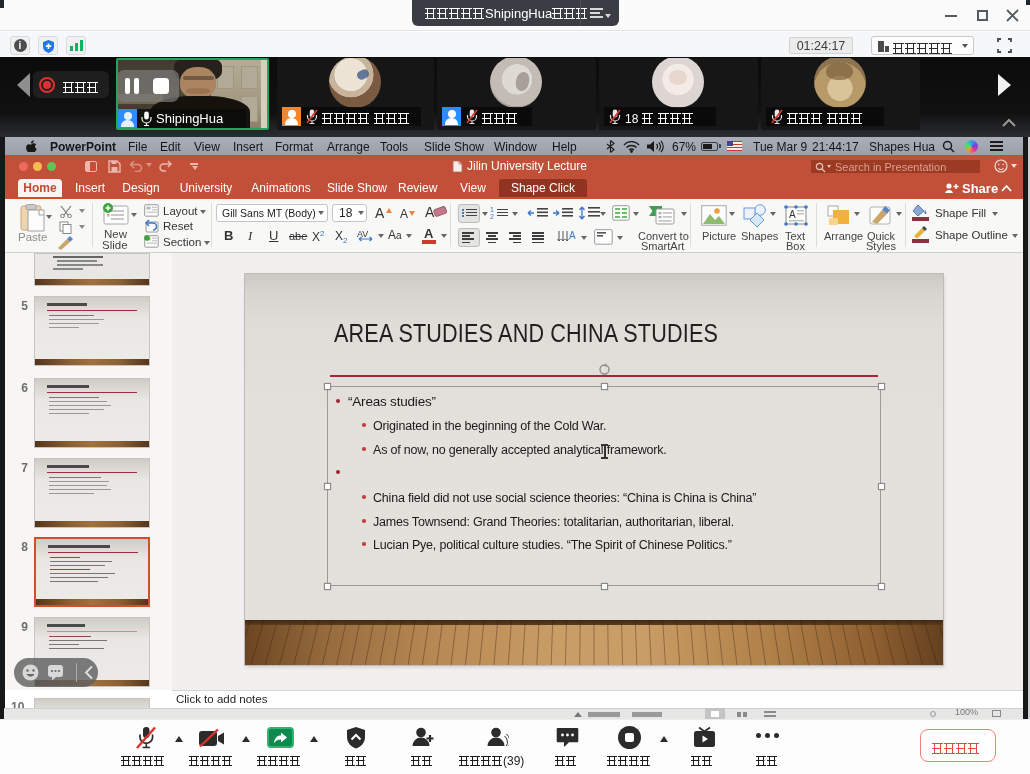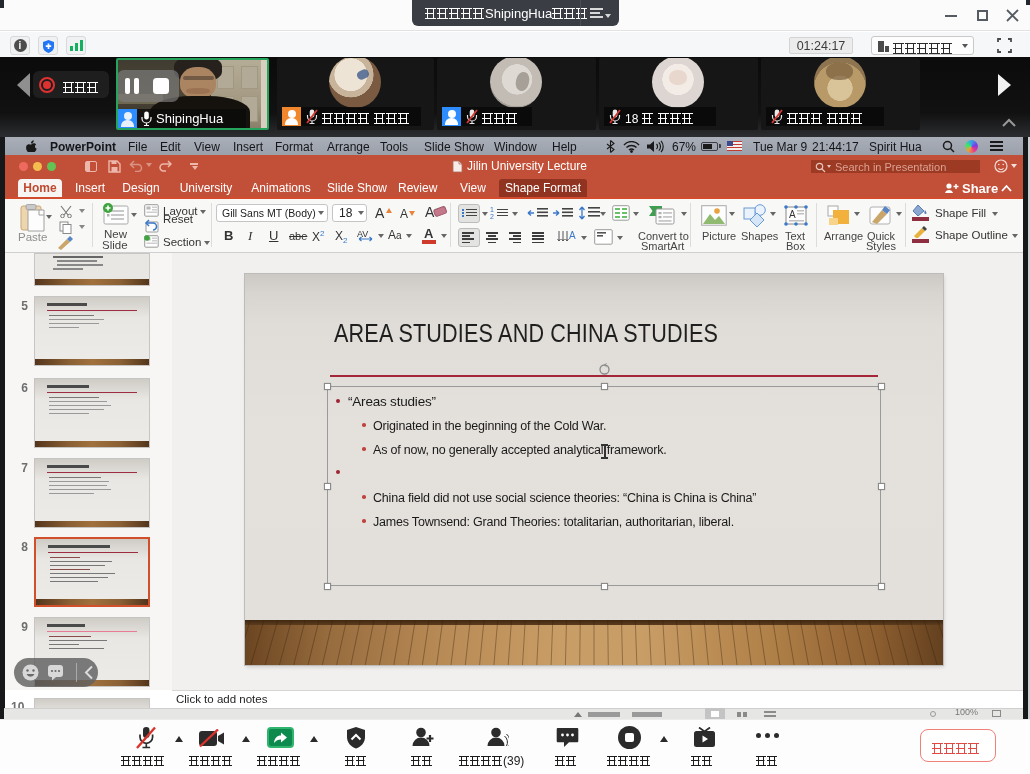--- a/index.html
+++ b/index.html
@@ -209,21 +209,21 @@
   <div class="abs" style="left:701px;top:4.5px;width:17px;height:9px;border:1px solid #3a3d42;border-radius:2px">
       <div style="position:absolute;left:1px;top:1px;width:9px;height:5px;background:#1a1a1a"></div>
     </div>
   <div class="abs" style="left:719px;top:7px;width:2px;height:4px;background:#3a3d42;border-radius:0 1px 1px 0"></div>
 
   <div class="abs" style="left:727px;top:4px;width:15px;height:10px;background:repeating-linear-gradient(180deg,#c43a32 0 1.5px,#f5f0ee 1.5px 3px)">
       <div style="position:absolute;left:0;top:0;width:6px;height:5px;background:#3c4a8c"></div>
     </div>
   <span class="abs" style="left:753px;top:2.5px;font-size:12px;color:#14161a">Tue Mar 9</span>
   <span class="abs" style="left:812px;top:2.5px;font-size:12px;color:#14161a">21:44:17</span>
-  <span class="abs" style="left:869px;top:2.5px;font-size:12px;color:#14161a">Spirit Hua</span>
+  <span class="abs" style="left:869px;top:2.5px;font-size:12px;color:#14161a">Shapes Hua</span>
   <svg class="abs" style="left:942px;top:3px" width="13" height="13" viewBox="0 0 13 13">
       <circle cx="5.5" cy="5.5" r="4" stroke="#1a1a1a" stroke-width="1.5" fill="none"></circle>
       <path d="M8.5 8.5 L12 12" stroke="#1a1a1a" stroke-width="1.5"></path>
     </svg>
   <div class="abs" style="left:965px;top:3px;width:13px;height:13px;border-radius:50%;background:conic-gradient(#3aa0e8,#7a3ae8,#e83a8a,#e8a03a,#3ae86a,#3aa0e8)"></div>
   <div class="abs" style="left:990px;top:4px;width:13px;height:2px;background:#1a1a1a"></div>
   <div class="abs" style="left:990px;top:8px;width:13px;height:2px;background:#1a1a1a"></div>
   <div class="abs" style="left:990px;top:12px;width:13px;height:2px;background:#1a1a1a"></div>
 </div>
 
@@ -273,21 +273,21 @@
 </div>
 <div class="abs" style="left:0;top:178px;width:1030px;height:19px;background:#c25038">
   <div class="abs" style="left:18px;top:1px;width:44px;height:18px;background:#f7f5f3;border-radius:4px 4px 0 0;color:#bf4a30;font-size:12px;text-align:center;line-height:18px;font-weight:bold;white-space:nowrap">Home</div>
     <div class="abs" style="left:70px;top:1px;width:40px;height:18px;color:#fff;font-size:12px;text-align:center;line-height:18px;white-space:nowrap">Insert</div>
     <div class="abs" style="left:119px;top:1px;width:44px;height:18px;color:#fff;font-size:12px;text-align:center;line-height:18px;white-space:nowrap">Design</div>
     <div class="abs" style="left:172px;top:1px;width:68px;height:18px;color:#fff;font-size:12px;text-align:center;line-height:18px;white-space:nowrap">University</div>
     <div class="abs" style="left:248px;top:1px;width:66px;height:18px;color:#fff;font-size:12px;text-align:center;line-height:18px;white-space:nowrap">Animations</div>
     <div class="abs" style="left:324px;top:1px;width:66px;height:18px;color:#fff;font-size:12px;text-align:center;line-height:18px;white-space:nowrap">Slide Show</div>
     <div class="abs" style="left:398px;top:1px;width:48px;height:18px;color:#fff;font-size:12px;line-height:18px;white-space:nowrap">Review</div>
     <div class="abs" style="left:454px;top:1px;width:38px;height:18px;color:#fff;font-size:12px;text-align:center;line-height:18px;white-space:nowrap">View</div>
-    <div class="abs" style="left:499px;top:1px;width:88px;height:18px;background:#903421;border-radius:3px 3px 0 0;color:#fff;font-size:12px;text-align:center;line-height:18px;white-space:nowrap">Shape Format</div>
+    <div class="abs" style="left:499px;top:1px;width:88px;height:18px;background:#903421;border-radius:3px 3px 0 0;color:#fff;font-size:12px;text-align:center;line-height:18px;white-space:nowrap">Shape Click</div>
   <svg class="abs" style="left:944px;top:3.5px" width="16" height="12" viewBox="0 0 16 12">
       <circle cx="5" cy="4" r="2.6" fill="#fff"></circle>
       <path d="M1 11 a4.2 4.2 0 0 1 8 0 Z" fill="#fff"></path>
       <path d="M12 2 v5 M9.5 4.5 h5" stroke="#fff" stroke-width="1.5"></path>
     </svg>
   <span class="abs" style="left:962px;top:2.5px;font-size:13px;color:#fff;font-weight:bold">Share</span>
   <svg class="abs" style="left:1001px;top:6px" width="11" height="8">
       <path d="M1 7 L5.5 2 L10 7" stroke="#fff" stroke-width="1.8" fill="none"></path>
     </svg>
 </div>
@@ -344,21 +344,21 @@
     <rect x="8" y="5" width="5" height="1.5" fill="#cfcfcf"></rect>
     <rect x="2.5" y="7.5" width="10.5" height="1.5" fill="#cfcfcf"></rect>
   </svg>
 <span class="abs" style="left:163px;top:205px;font-size:11.5px;color:#333">Layout</span>
 <div class="abs" style="left:200px;top:210px;width:0;height:0;border-left:3px solid transparent;border-right:3px solid transparent;border-top:4px solid #666"></div>
 <svg class="abs" style="left:144px;top:219px" width="15" height="14" viewBox="0 0 15 14">
     <rect x="2" y="3" width="12" height="10" rx="1" fill="#fdfdfd" stroke="#9a9a9a"></rect>
     <path d="M5 1 L2 4 L5 7" fill="none" stroke="#3a78c9" stroke-width="1.5"></path>
     <path d="M2.5 4 H9 a3.5 3.5 0 0 1 0 7" fill="none" stroke="#3a78c9" stroke-width="1.5"></path>
   </svg>
-<span class="abs" style="left:163px;top:213px;font-size:11.5px;color:#333">Reset</span>
+<span class="abs" style="left:163px;top:220px;font-size:11.5px;color:#333">Reset</span>
 <svg class="abs" style="left:144px;top:235px" width="15" height="13" viewBox="0 0 15 13">
     <rect x="0.7" y="0.7" width="13.5" height="11.5" rx="1" fill="#fdfdfd" stroke="#9a9a9a"></rect>
     <rect x="2.5" y="2.5" width="4" height="3" fill="#b8b8b8"></rect>
     <rect x="8" y="2.5" width="5" height="1.5" fill="#cfcfcf"></rect>
     <rect x="8" y="5" width="5" height="1.5" fill="#cfcfcf"></rect>
     <rect x="2.5" y="7.5" width="10.5" height="1.5" fill="#cfcfcf"></rect>
     <circle cx="3" cy="3" r="2.8" fill="#3fa43f"></circle>
   </svg>
 <span class="abs" style="left:163px;top:236px;font-size:11.5px;color:#333">Section</span>
 <div class="abs" style="left:204px;top:241px;width:0;height:0;border-left:3px solid transparent;border-right:3px solid transparent;border-top:4px solid #666"></div>
@@ -635,20 +635,21 @@
 
   <div class="abs" style="left:85px;top:101px;width:548px;height:1.6px;background:#a32639"></div>
 
   <div class="abs" style="left:0;top:0;width:698px;height:391px" id="bodywrap">
     <div class="abs b1" style="left:91px;top:119px"><span class="bu1"></span><span class="t1">“Areas studies”</span></div>
     <div class="abs b2" style="left:117px;top:143px"><span class="bu2"></span><span class="t2">Originated in the beginning of the Cold War.</span></div>
     <div class="abs b2" style="left:117px;top:167px"><span class="bu2"></span><span class="t2">As of now, no generally accepted analytical framework.</span></div>
     <div class="abs b1" style="left:91px;top:190px"><span class="bu1"></span></div>
     <div class="abs b2" style="left:117px;top:239px"><span class="bu2"></span><span class="t2">James Townsend: Grand Theories: totalitarian, authoritarian, liberal.</span></div>
     <div class="abs b2" style="left:117px;top:215px"><span class="bu2"></span><span class="t2">China field did not use social science theories: “China is China is China”</span></div>
+    <div class="abs b2" style="left:117px;top:262px"><span class="bu2"></span><span class="t2">Lucian Pye, political culture studies.  “The Spirit of Chinese Politics.”</span></div>
   </div>
 
   <div class="abs" style="left:0;top:346px;width:698px;height:45px;background:linear-gradient(90deg,#6b4521 0%,#976c3e 12%,#b88a55 28%,#c99d66 45%,#c99d66 57%,#b08148 75%,#8f6031 90%,#63401f 100%)">
     <div class="abs" style="left:0;top:0;width:100%;height:5px;background:linear-gradient(180deg,#3f2812,#5d3c1e)"></div>
     <svg class="abs" style="left:0;top:0" width="698" height="45" viewBox="0 0 698 45" preserveAspectRatio="none">
         <line x1="-8.5" y1="0" x2="-22.80000000000001" y2="45" stroke="rgba(55,32,10,0.38)" stroke-width="1"></line>
         <line x1="5.25" y1="0" x2="-8.5" y2="45" stroke="rgba(55,32,10,0.38)" stroke-width="1"></line>
         <line x1="19.0" y1="0" x2="5.7999999999999545" y2="45" stroke="rgba(55,32,10,0.38)" stroke-width="1"></line>
         <line x1="32.75" y1="0" x2="20.099999999999966" y2="45" stroke="rgba(55,32,10,0.38)" stroke-width="1"></line>
         <line x1="46.5" y1="0" x2="34.39999999999998" y2="45" stroke="rgba(55,32,10,0.38)" stroke-width="1"></line>

